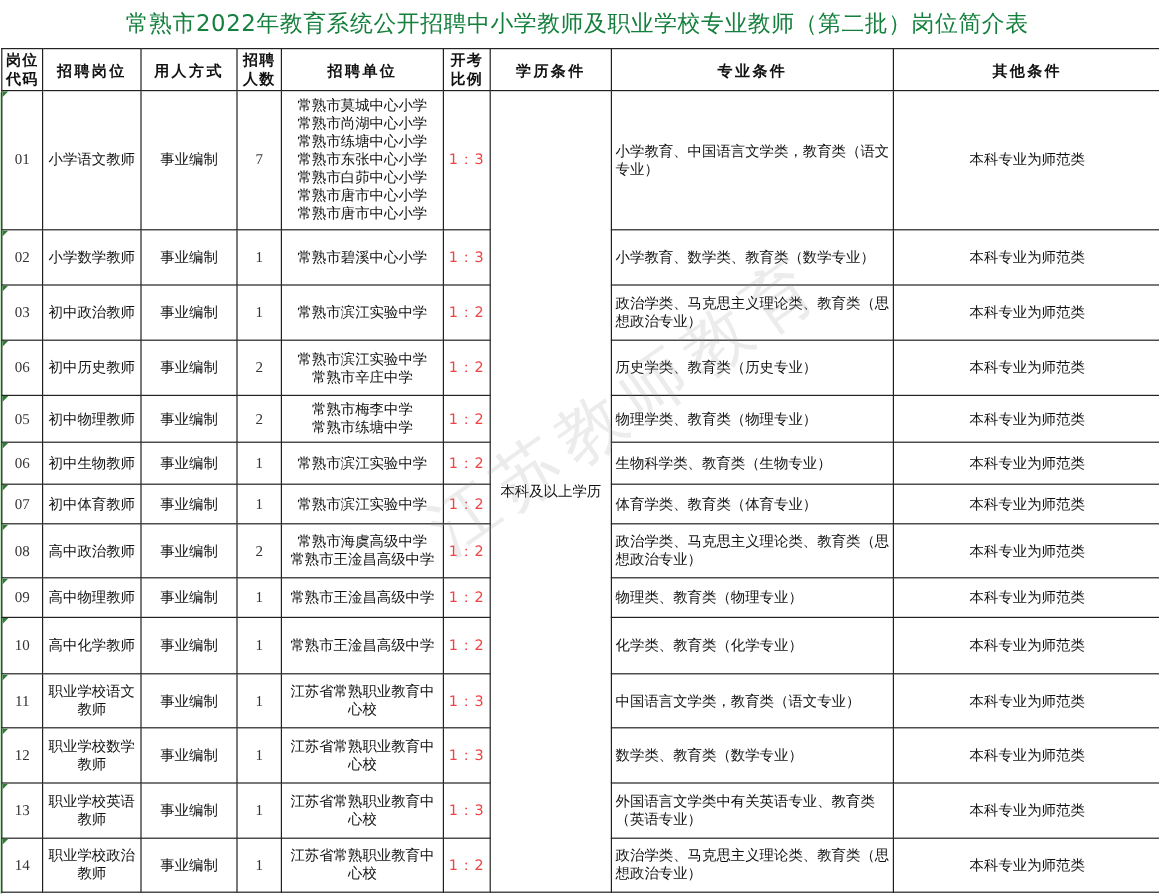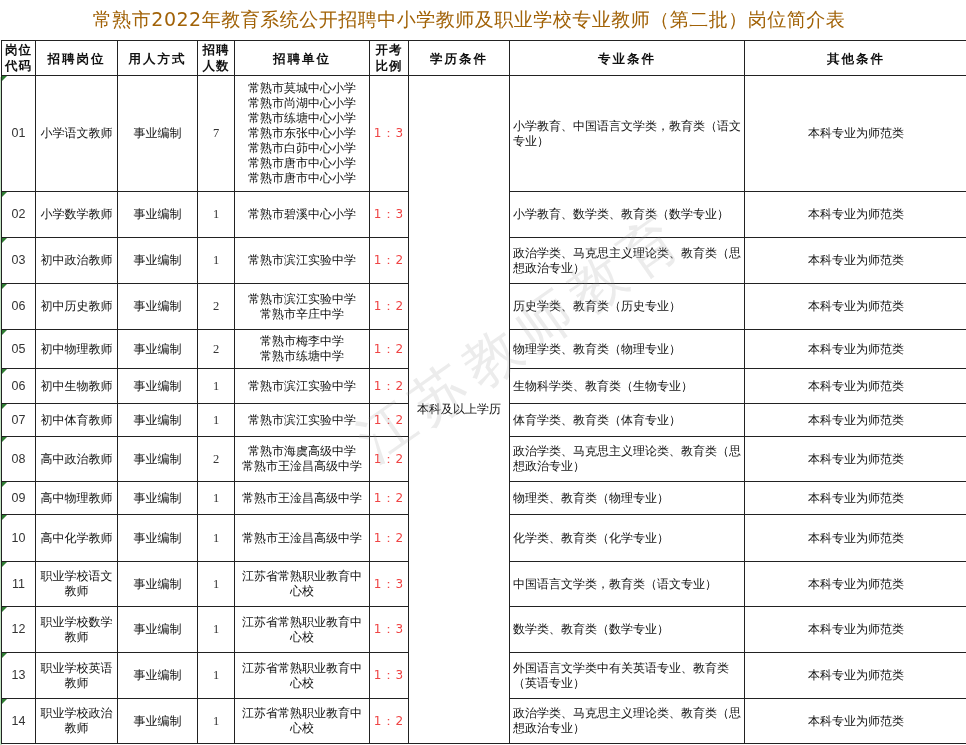--- a/index.html
+++ b/index.html
@@ -1,29 +1,29 @@
 <!DOCTYPE html>
 <html><head>
 <meta charset="utf-8">
 <style>
   html, body { margin: 0; padding: 0; background: #ffffff; }
   body { width: 966px; height: 745px; overflow: hidden; position: relative;
          font-family: "DejaVu Sans", "Liberation Sans", sans-serif; color: #111; }
-  .title { position: absolute; left: 4px; top: 0; width: 930px; height: 40px;
+  .title { position: absolute; left: 16px; top: 0; width: 930px; height: 40px;
            display: flex; align-items: center; justify-content: center;
-           font-size: 19px; color: #a16207; letter-spacing: 0.5px; }
+           font-size: 19px; color: #15803d; letter-spacing: 0.5px; }
   table { position: absolute; left: 1px; top: 40px; border-collapse: collapse;
           table-layout: fixed; width: 966px; }
   td, th { border: 1.5px solid #222; padding: 0 3px; font-size: 12px;
            text-align: center; vertical-align: middle; line-height: 15px;
            overflow: hidden; }
   th { font-weight: bold; font-size: 12.5px; letter-spacing: 2px; height: 34px; }
   th.tight { letter-spacing: 1px; line-height: 16px; }
   td.left { text-align: left; padding-left: 3px; }
-  td.code { font-family: Liberation Sans, sans-serif; font-size: 12.5px; color: #333; }
+  td.code { font-family: Liberation Serif, serif; font-size: 12.5px; color: #333; }
   td.num  { font-family: "Liberation Serif", serif; font-size: 12.5px; color: #333; }
   td.ratio { font-size: 12px; letter-spacing: 1px; color: #ef4444; }
   .unit-line { display: block; white-space: nowrap; }
   .corner { position: relative; }
   .corner::before { content: ""; position: absolute; left: 0; top: 0;
                     border-top: 5px solid #2e7d32; border-right: 5px solid transparent; }
   .left-edge { position: absolute; left: 0; top: 77px; width: 2px; height: 668px; background: #4caf50; opacity: 0.35; }
   .watermark { position: absolute; left: 330px; top: 300px; font-size: 56px;
                color: rgba(150,150,150,0.18); transform: rotate(-35deg);
                pointer-events: none; white-space: nowrap; letter-spacing: 8px; }

